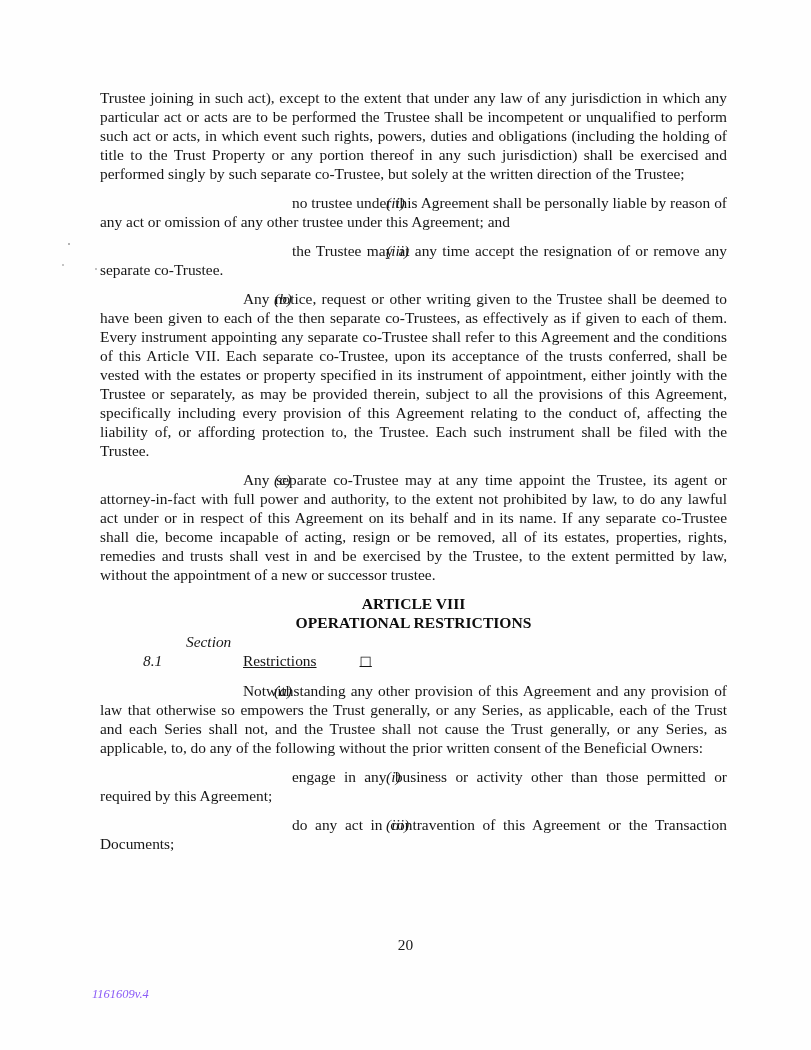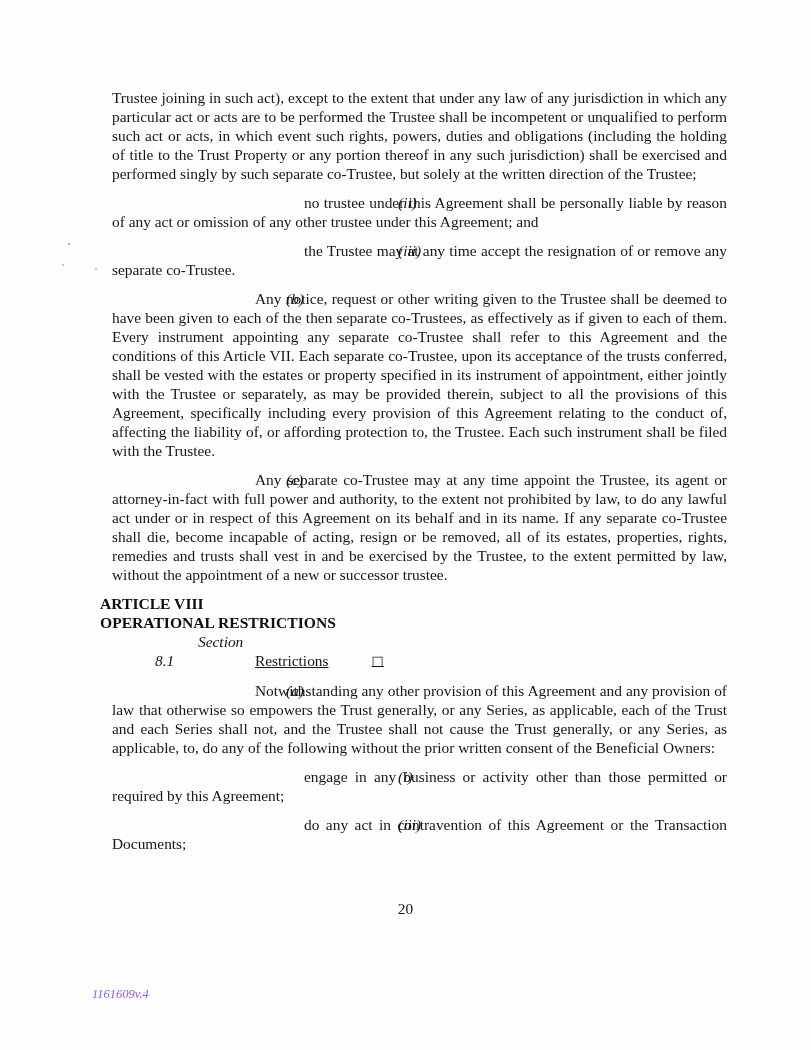--- a/index.html
+++ b/index.html
@@ -10,21 +10,21 @@
     font-family: "Liberation Serif", "DejaVu Serif", serif;
     color: #151515;
     overflow: hidden;
   }
   .page-body {
     position: absolute;
     left: 100px; top: 88px;
     width: 627px;
   }
   .p {
-    margin: 0 0 10px 12px;
+    margin: 0 0 10px 0;
     font-size: 15.4px;
     line-height: 19px;
     text-align: justify;
   }
   .p-cont    { text-indent: 0; }
   .p-letter  { text-indent: 87px; }
   .p-roman   { text-indent: 143px; }
   .p-section { text-indent: 43px; }
   .label { display: inline-block; font-style: italic; }
   .p-letter  .label { width: 56px; }
@@ -36,27 +36,27 @@
     font-size: 13px;
     display: inline-block;
     transform: translateY(-1px);
   }
   .marker-underlined { text-decoration: underline; }
   .heading {
     margin: 0;
     font-size: 15.6px;
     line-height: 19px;
     font-weight: bold;
-    text-align: left;
+    text-align: center;
     color: #0d0d0d;
   }
   .heading-sub { margin-bottom: 0; }
   .page-number {
     position: absolute;
-    left: 0; top: 900px;
+    left: 0; top: 936px;
     width: 811px;
     text-align: center;
     font-size: 15.4px;
     color: #1a1a1a;
   }
   .doc-id {
     position: absolute;
     left: 92px; top: 987px;
     font-size: 12.5px;
     color: #8b5cf6;

